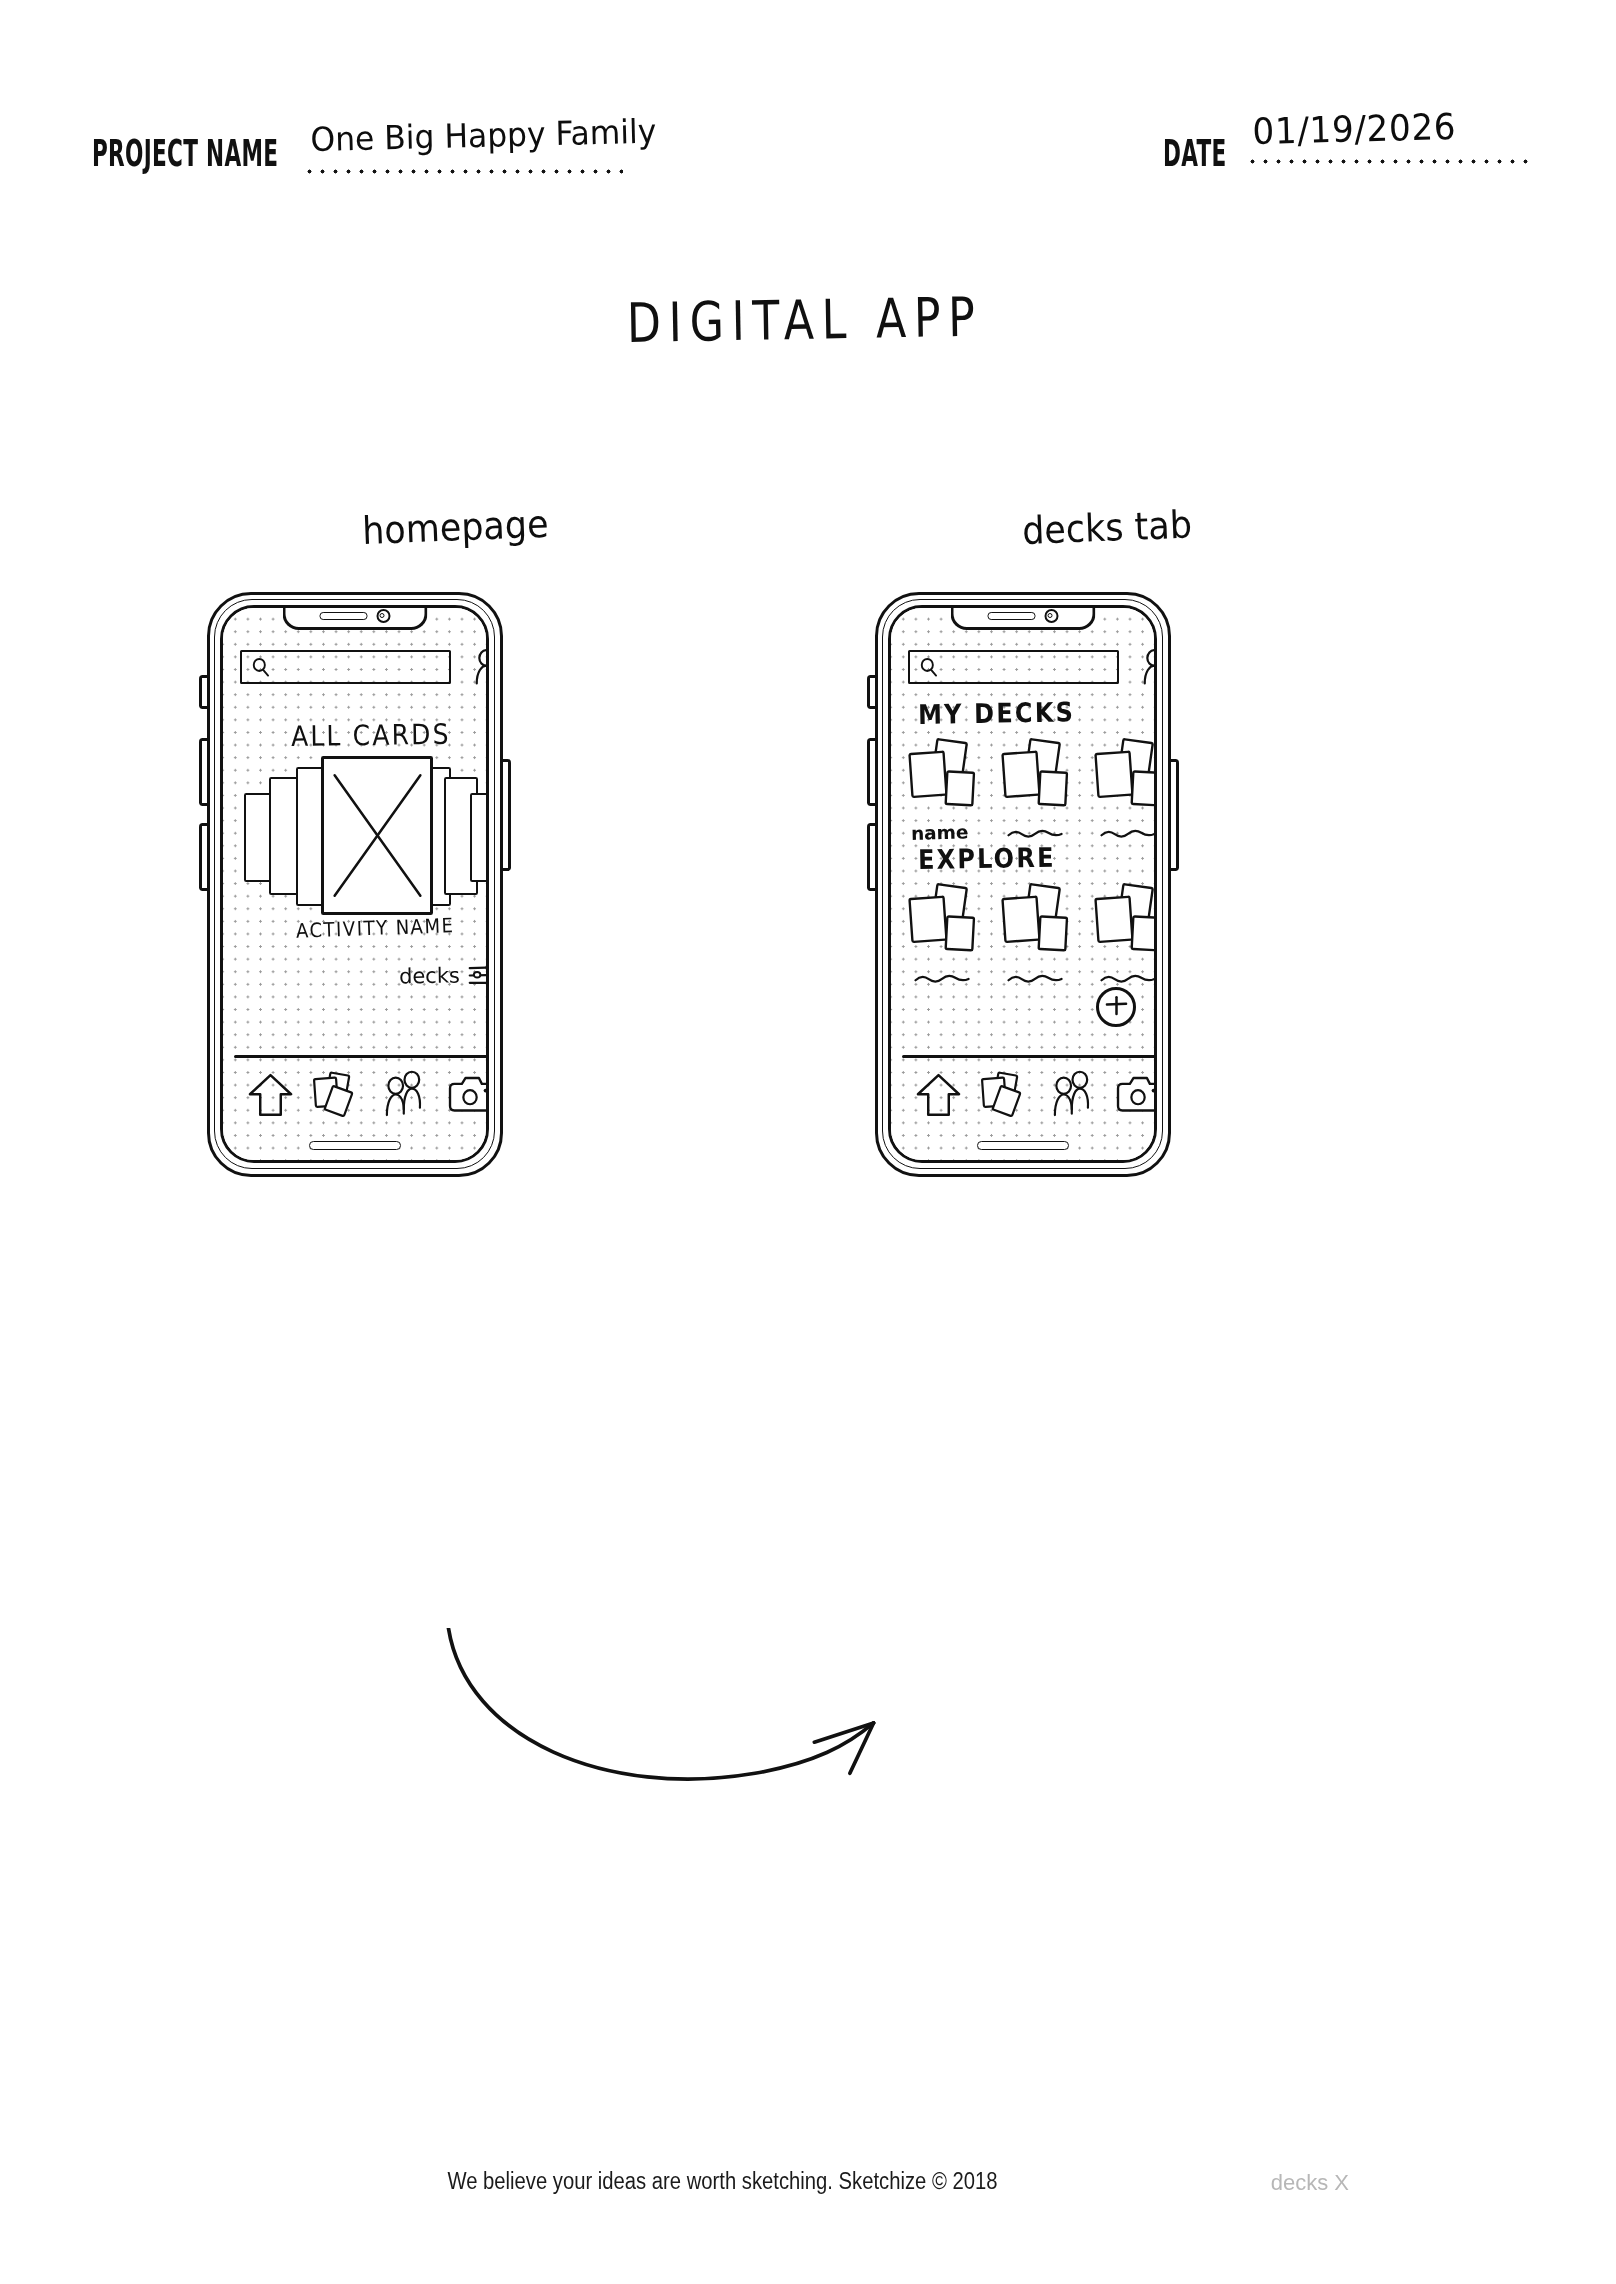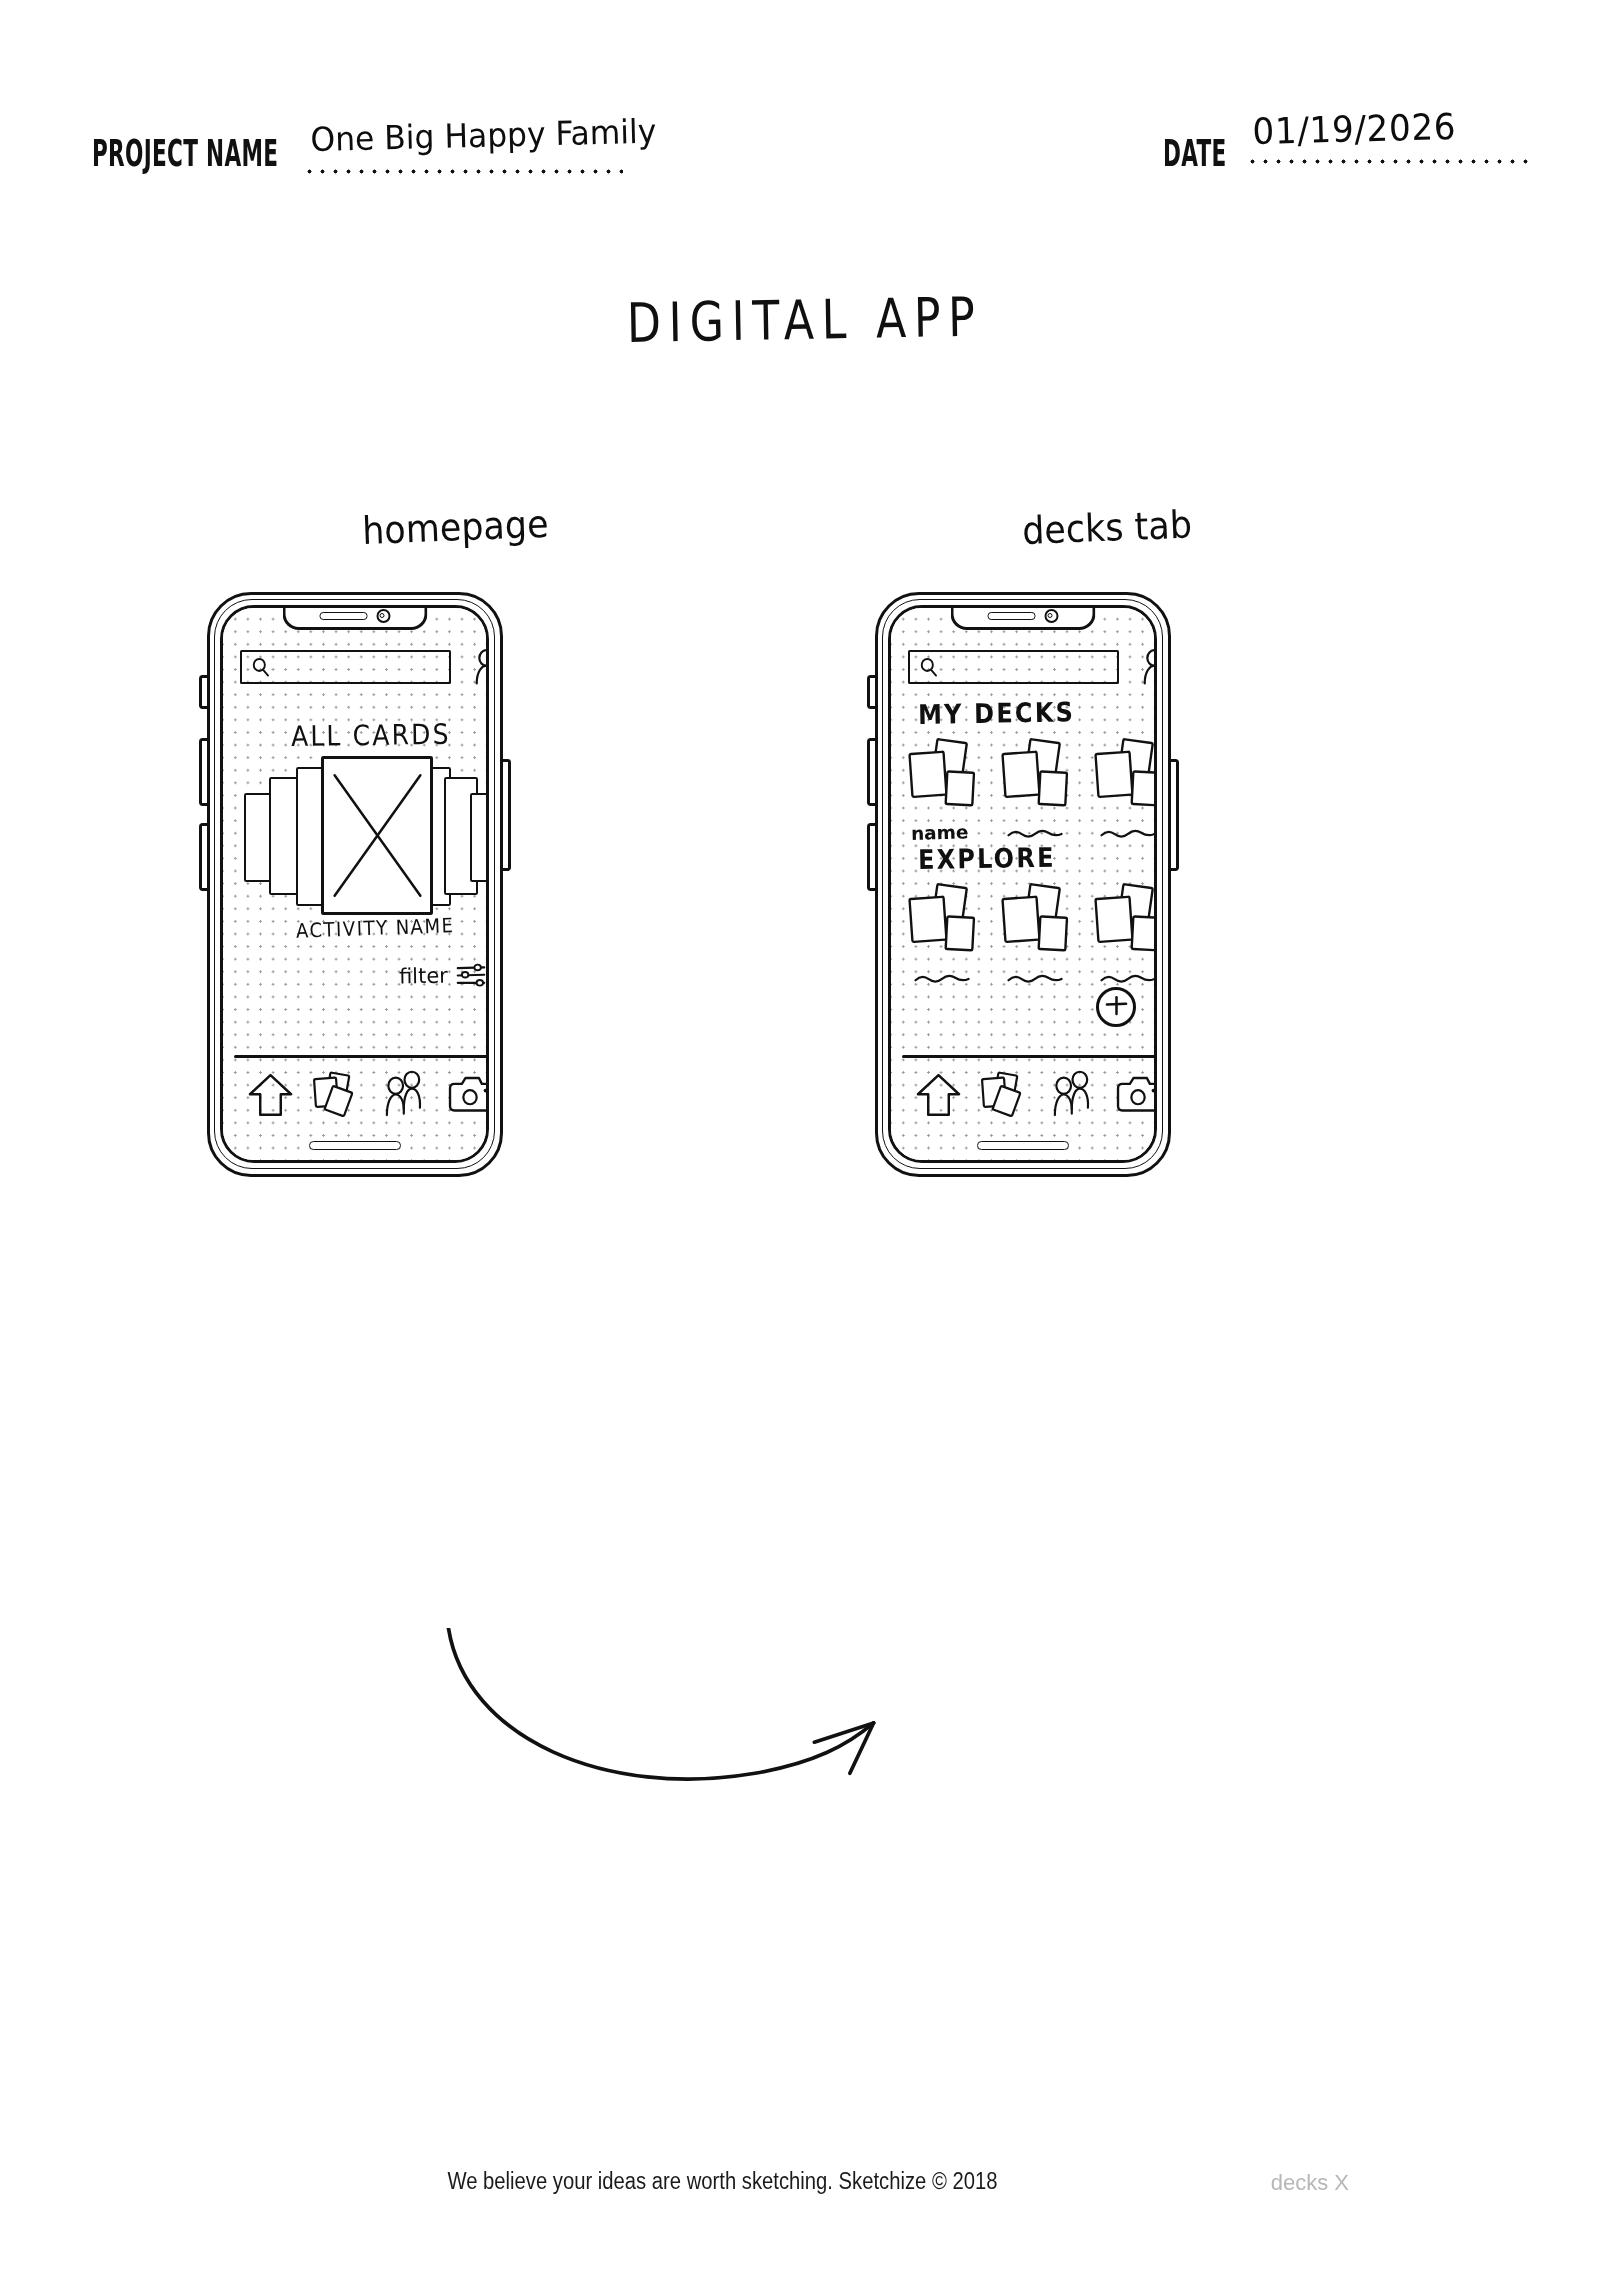--- a/index.html
+++ b/index.html
@@ -500,21 +500,21 @@
             <svg width="107" height="153" viewBox="0 0 144 207">
               <line x1="14" y1="22" x2="130" y2="185" stroke="#111" stroke-width="3.4" stroke-linecap="round"></line>
               <line x1="130" y1="22" x2="14" y2="185" stroke="#111" stroke-width="3.4" stroke-linecap="round"></line>
             </svg>
           </div>
         </div>
 
         <div class="activity-name">ACTIVITY NAME</div>
 
         <div class="filter-row">
-          <div class="filter-label">filter</div>
+          <div class="filter-label">decks</div>
           <svg class="filter-icon" viewBox="0 0 40 34">
             <line x1="2" y1="7" x2="38" y2="6" stroke="#111" stroke-width="3" stroke-linecap="round"></line>
             <line x1="2" y1="17" x2="38" y2="16" stroke="#111" stroke-width="3" stroke-linecap="round"></line>
             <line x1="2" y1="27" x2="38" y2="27" stroke="#111" stroke-width="3" stroke-linecap="round"></line>
             <ellipse cx="29" cy="6" rx="4.4" ry="3.8" fill="#fff" stroke="#111" stroke-width="2.6"></ellipse>
             <ellipse cx="12" cy="16" rx="4.4" ry="3.8" fill="#fff" stroke="#111" stroke-width="2.6"></ellipse>
             <ellipse cx="32" cy="27" rx="4.4" ry="3.8" fill="#fff" stroke="#111" stroke-width="2.6"></ellipse>
           </svg>
         </div>
 

